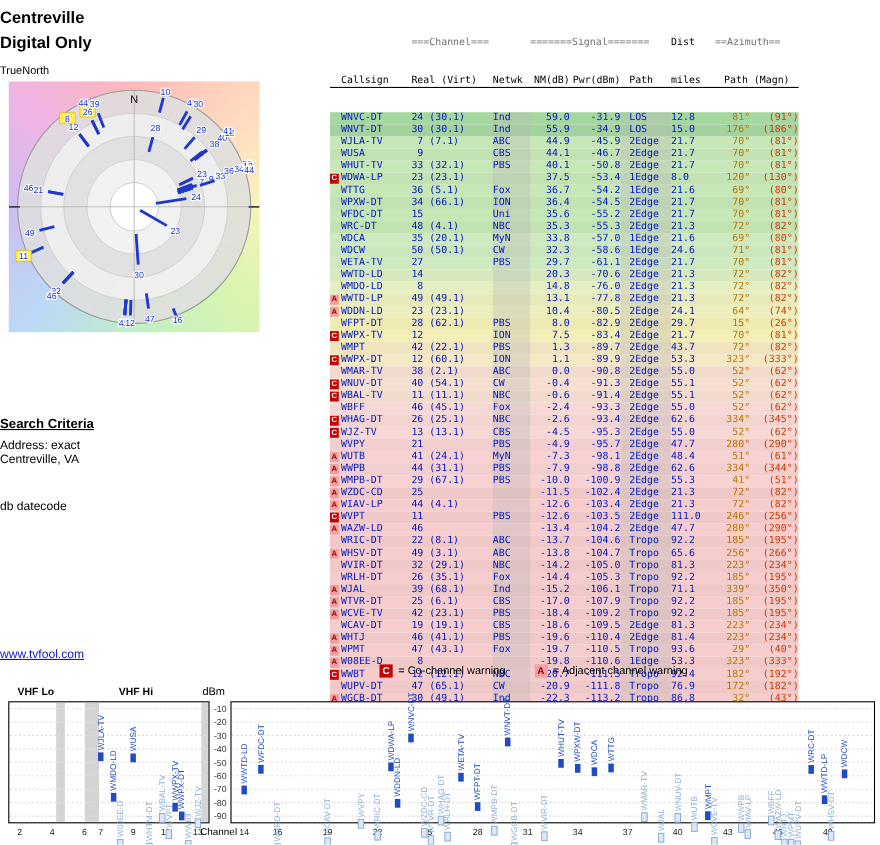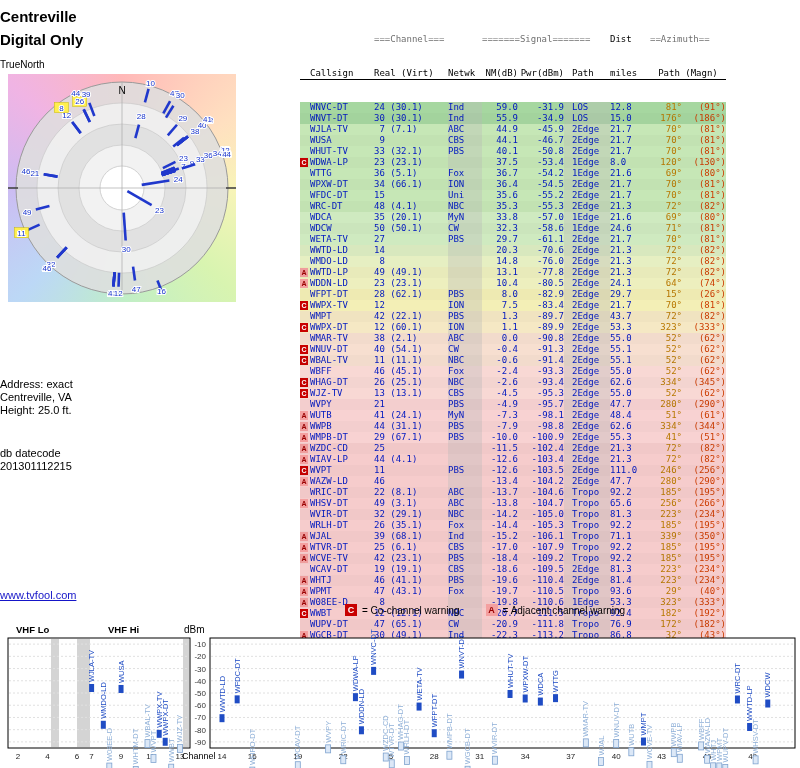--- a/index.html
+++ b/index.html
@@ -180,25 +180,24 @@
         <text x="172.29111906565254" y="23.71470942279315" text-anchor="middle" font-size="8" fill="#1733cc" stroke="#ffffff" stroke-width="2" paint-order="stroke">30</text>
         <line x1="136.92312627605642" y1="28.44972806944024" x2="140.5465929074917" y2="14.926766501393274" stroke="#2038cc" stroke-width="2.6"></line>
         <text x="142.47009496127728" y="12" text-anchor="middle" font-size="8" fill="#1733cc" stroke="#ffffff" stroke-width="2" paint-order="stroke">10</text>
         <line x1="149.47449572792078" y1="206.4142208963334" x2="154.49164702155497" y2="219.48434686729422" stroke="#2038cc" stroke-width="2.6"></line>
         <text x="153.42047444998303" y="219.6938469146922" text-anchor="middle" font-size="8" fill="#1733cc" stroke="#ffffff" stroke-width="2" paint-order="stroke">16</text>
       </g>
   </svg>
 </div>
 
 <div class="abs ctr" style="left:0;top:378px;width:236px">
+  <div class="sc-head">Search Criteria</div>
   <div class="sc-line">Address: exact</div>
   <div class="sc-line">Centreville, VA</div>
-  <div class="sc-line">Height: 25.0 ft.</div>
   <div class="sc-code" style="margin-top:30px">db datecode</div>
-  <div class="sc-code">201301112215</div>
 </div>
 
 <div class="abs ctr" style="left:0;top:589px;width:290px;font-size:11px">
   <a href="#">www.tvfool.com</a>
 </div>
 
 <div class="tbl abs" style="left:300px;top:12px">
   <div class="trow ghead">
     <span class="c-warn"></span>
     <span class="c-call"></span>

